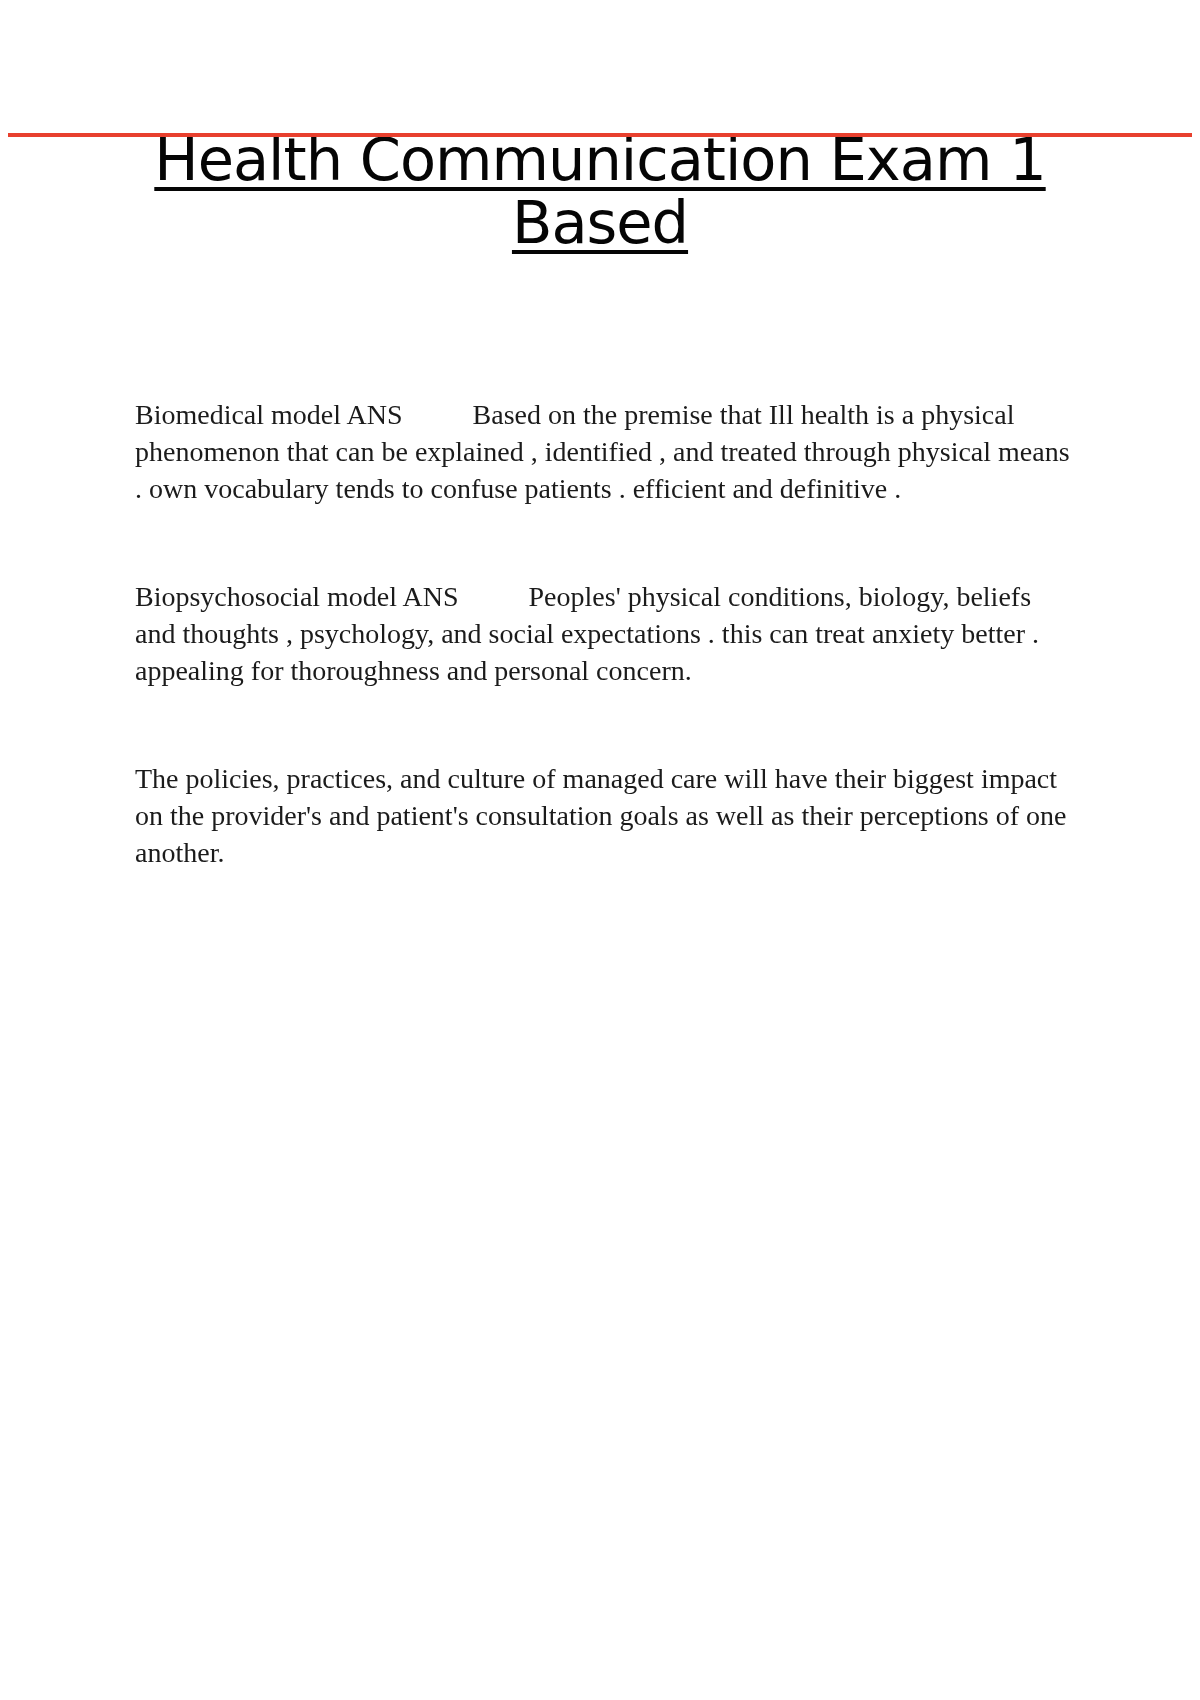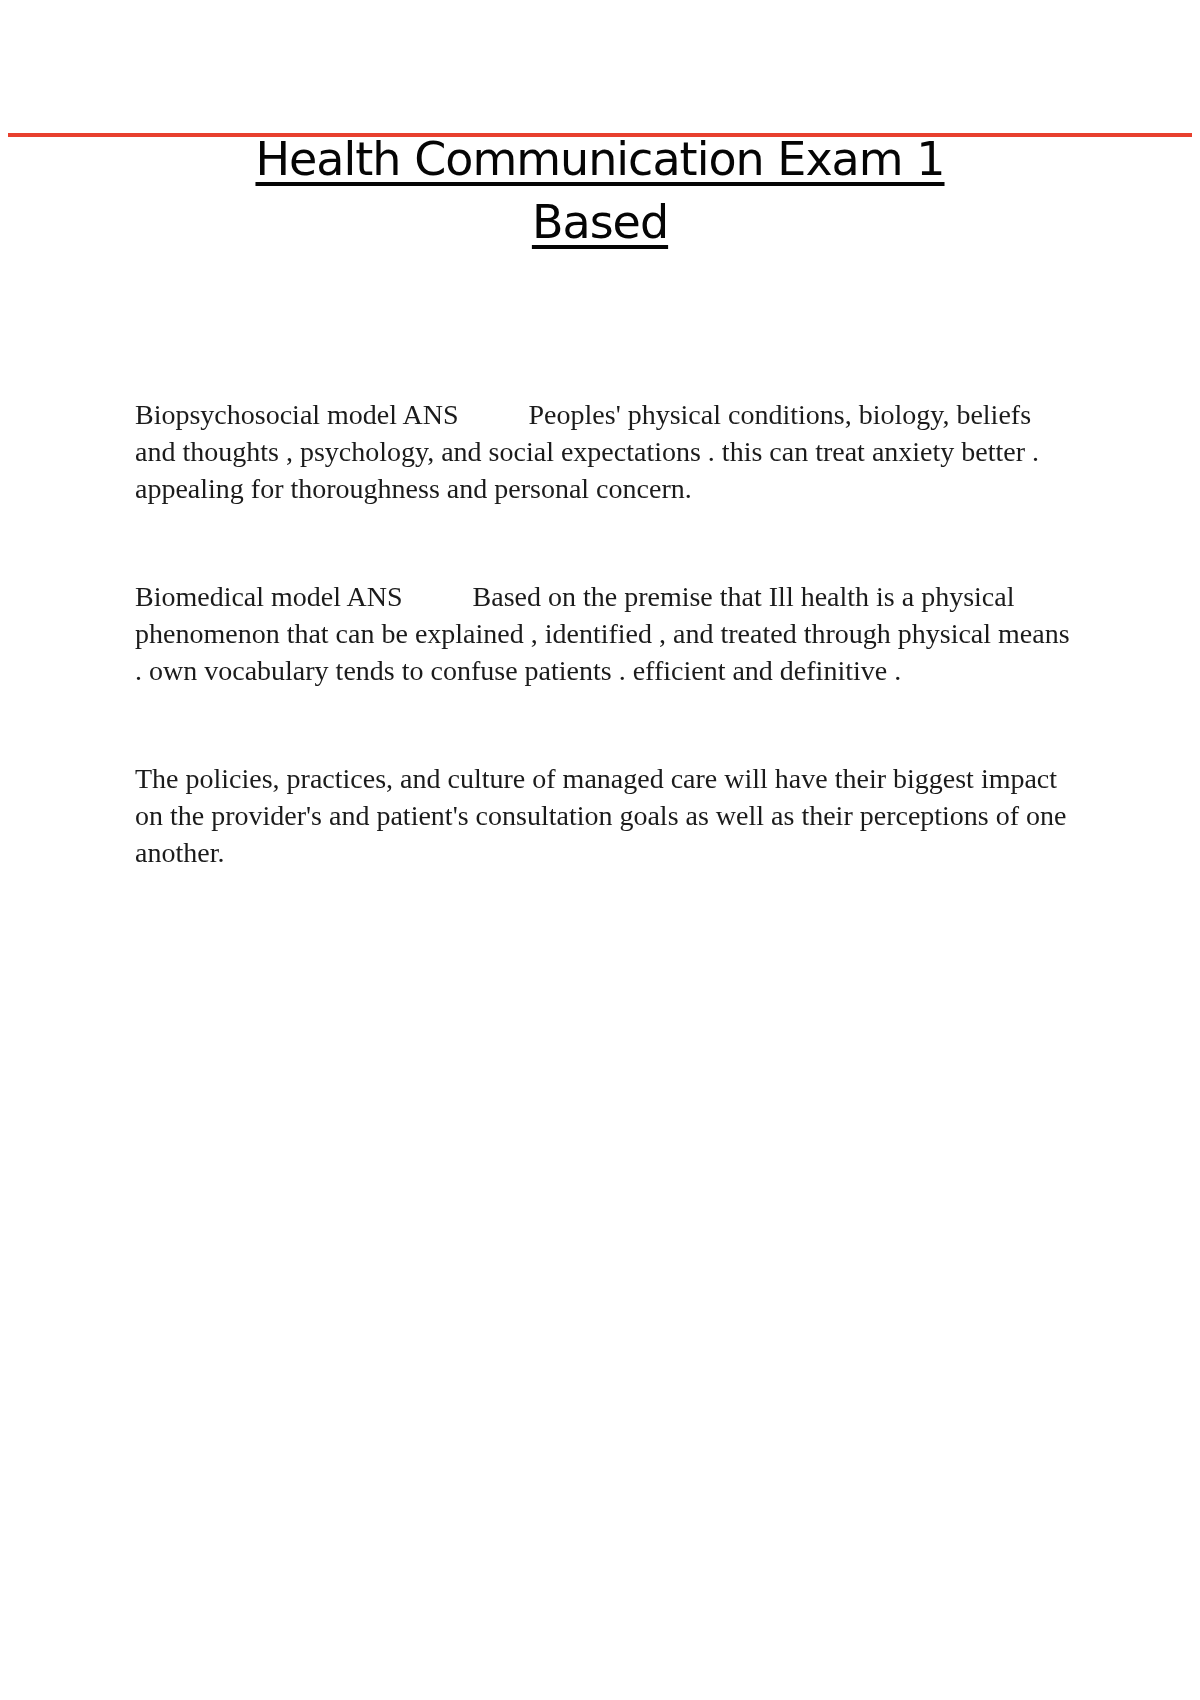--- a/index.html
+++ b/index.html
@@ -24,21 +24,21 @@
     left: 8px;
     right: 8px;
     height: 4px;
     background: #e8402e;
   }
   .doc-title {
     margin: 128px auto 0 auto;
     width: 1000px;
     text-align: center;
     font-family: "DejaVu Sans", sans-serif;
-    font-size: 46px;
+    font-size: 59px;
     font-weight: 500;
     line-height: 63px;
     letter-spacing: -1px;
     color: #050505;
   }
   .doc-title .title-line {
     display: inline;
     text-decoration: underline;
     text-decoration-thickness: 4px;
     text-underline-offset: 7px;
@@ -66,25 +66,25 @@
   <div class="top-accent"></div>
 
   <h1 class="doc-title">
     <div><span class="title-line">Health Communication Exam 1</span></div>
     <div><span class="title-line">Based</span></div>
   </h1>
 
   <div class="qa-list">
 
     <div class="qa-block">
-      <p><span>Biopsychosocial model ANS</span><span class="qa-tab"></span><span>Peoples' physical conditions, biology, beliefs and thoughts , psychology, and social expectations . this can treat anxiety better . appealing for thoroughness and personal concern.</span></p>
+      <p><span>Biomedical model ANS</span><span class="qa-tab"></span><span>Based on the premise that Ill health is a physical phenomenon that can be explained , identified , and treated through physical means . own vocabulary tends to confuse patients . efficient and definitive .</span></p>
     </div>
 
     <div class="qa-block">
-      <p><span>Biomedical model ANS</span><span class="qa-tab"></span><span>Based on the premise that Ill health is a physical phenomenon that can be explained , identified , and treated through physical means . own vocabulary tends to confuse patients . efficient and definitive .</span></p>
+      <p><span>Biopsychosocial model ANS</span><span class="qa-tab"></span><span>Peoples' physical conditions, biology, beliefs and thoughts , psychology, and social expectations . this can treat anxiety better . appealing for thoroughness and personal concern.</span></p>
     </div>
 
     <div class="qa-block">
       <p class="qa-note">The policies, practices, and culture of managed care will have their biggest impact on the provider's and patient's consultation goals as well as their perceptions of one another.</p>
     </div>
 
 
 
   </div>
 

